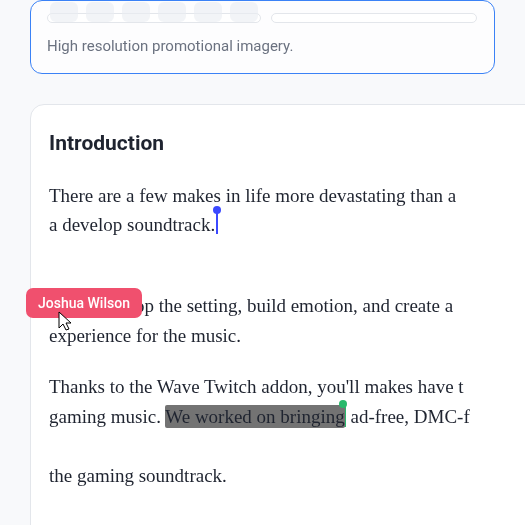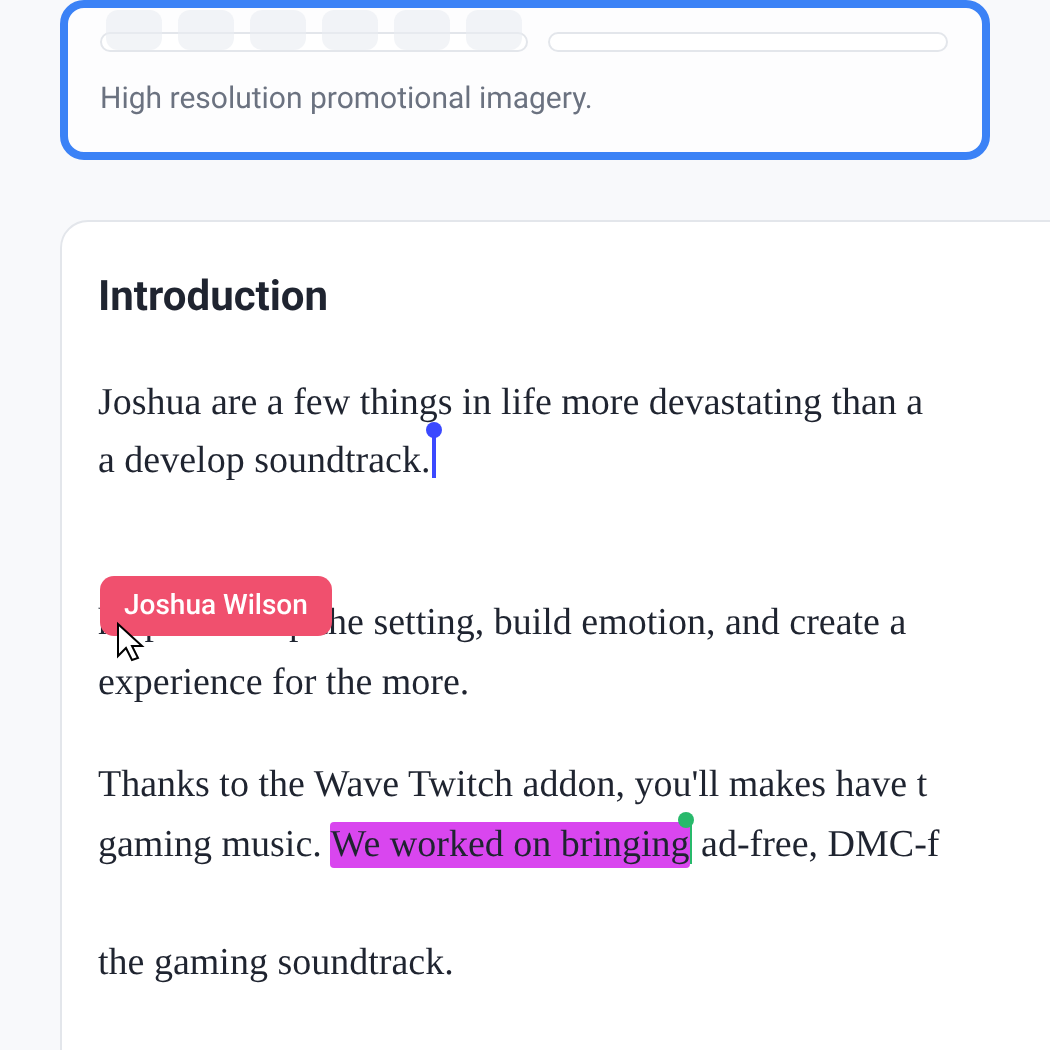--- a/index.html
+++ b/index.html
@@ -5,21 +5,21 @@
   * { box-sizing: border-box; margin: 0; padding: 0; }
   html, body { width: 525px; height: 525px; overflow: hidden; }
   body {
     font-family: -apple-system, BlinkMacSystemFont, "Segoe UI", Roboto, sans-serif;
     background: #f8f9fb;
     color: #1a1a1a;
   }
   .page { padding: 0; }
   .top-card {
     margin: 0 30px 20px 30px;
-    border: 4px solid #3b82f6;
+    border: 1px solid #3b82f6;
     border-radius: 12px;
     background: #fdfdfe;
     padding: 12px 17px 18px 16px;
   }
   .thumb-row {
     display: flex;
     gap: 10px;
     margin-bottom: 14px;
   }
   .thumb-group {
@@ -81,39 +81,39 @@
     content: "";
     position: absolute;
     top: -6px; left: -3px;
     width: 8px; height: 8px;
     background: #3b49ff;
     border-radius: 50%;
   }
   .user-tag {
     position: absolute;
     top: 288px;
-    left: 50px;
+    left: 26px;
     background: #f0506e;
     color: #fff;
     font-size: 14px;
     font-weight: 500;
     padding: 7px 12px;
     border-radius: 7px;
     font-family: -apple-system, BlinkMacSystemFont, "Segoe UI", Roboto, sans-serif;
     z-index: 10;
   }
   .cursor {
     position: absolute;
     top: 310px;
     left: 56px;
     z-index: 11;
     pointer-events: none;
   }
   .highlight {
-    background: #d946ef;
+    background: #737373;
     border-radius: 2px;
     padding: 1px 0;
     position: relative;
   }
   .highlight::after {
     content: "";
     position: absolute;
     right: -2px; top: -5px;
     width: 8px; height: 8px;
     background: #28b96b;
@@ -144,28 +144,28 @@
       </div>
       <div class="thumb-group second"></div>
     </div>
     <div class="top-caption">High resolution promotional imagery.</div>
   </div>
 
   <div class="doc-card">
     <div class="section-title">Introduction</div>
 
     <div class="para">
-      <span>Joshua are a few things in life more devastating than a </span><br>
+      <span>There are a few makes in life more devastating than a </span><br>
       <span>a develop soundtrack.</span><span class="caret"></span>
     </div>
 
     <div class="para">
       <br>
       <span>helps develop the setting, build emotion, and create a </span><br>
-      <span>experience for the more.</span>
+      <span>experience for the music.</span>
     </div>
 
     <div class="para">
       <span>Thanks to the Wave Twitch addon, you'll makes have t</span><br>
       <span>gaming music. </span><span class="highlight"><span>We worked on bringing</span></span><span class="highlight-bar"></span><span> ad-free, DMC-f</span><br>
       <br>
       <span>the gaming soundtrack.</span>
     </div>
   </div>
 

